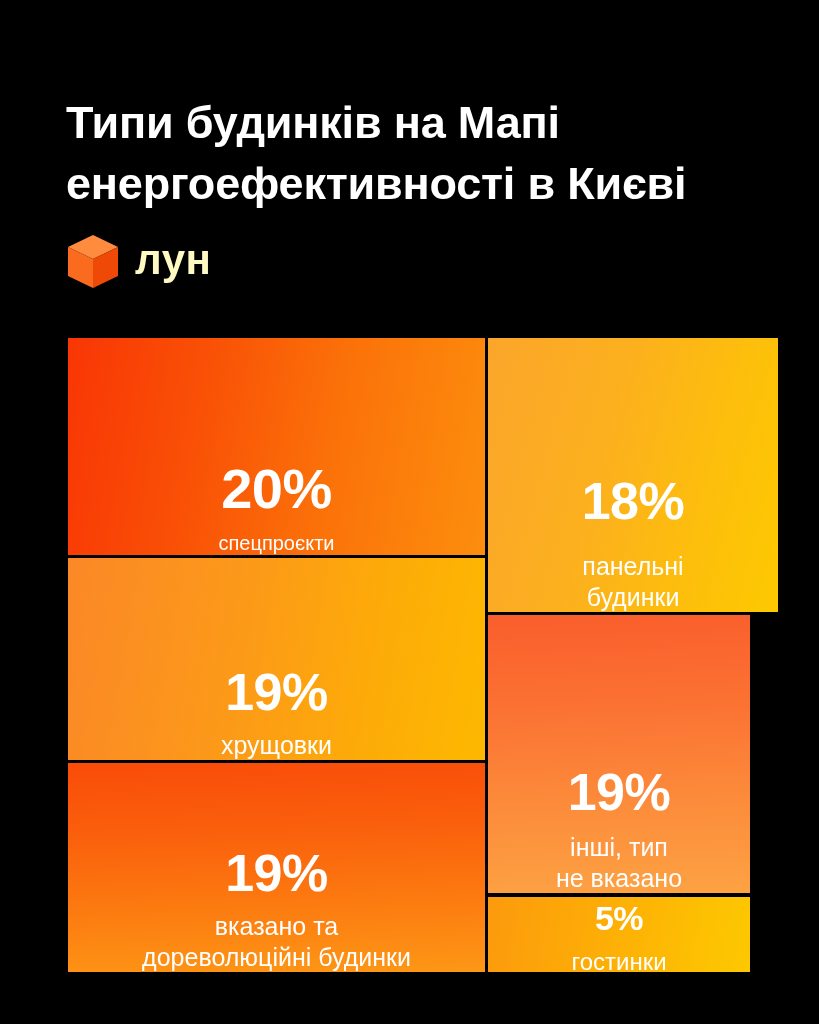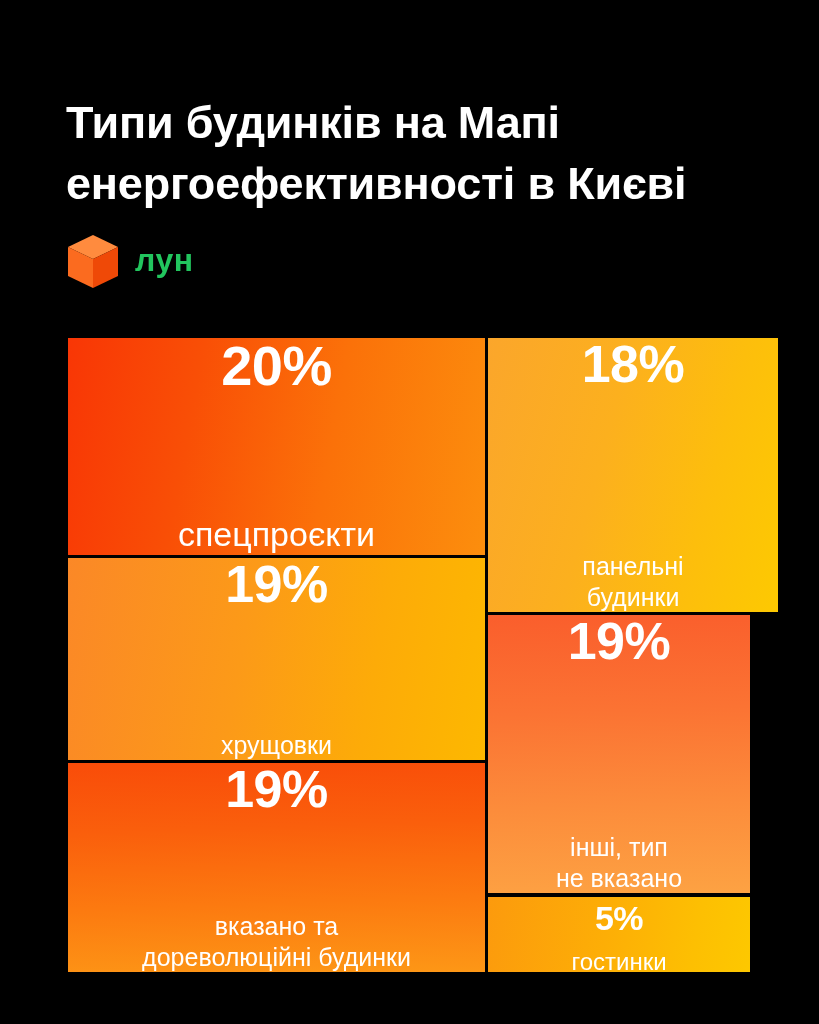--- a/index.html
+++ b/index.html
@@ -43,43 +43,43 @@
     gap: 15px;
   }
 
   .logo-cube {
     width: 54px;
     height: 56px;
     display: block;
   }
 
   .logo-text {
-    color: #22c55e;
-    font-size: 32px;
+    color: #fef9c3;
+    font-size: 42px;
     font-weight: 700;
     letter-spacing: 0.5px;
     line-height: 1;
     padding-bottom: 4px;
   }
 
   
   .grid {
     position: absolute;
     left: 68px;
     top: 338px;
     width: 682px;
     height: 634px;
   }
 
   .tile {
     position: absolute;
     display: flex;
     flex-direction: column;
     align-items: center;
-    justify-content: space-between;
+    justify-content: flex-end;
     overflow: hidden;
   }
 
   .tile .pct {
     color: #ffffff;
     font-weight: 700;
     line-height: 1;
     letter-spacing: -0.5px;
     text-align: center;
   }
@@ -92,29 +92,29 @@
     white-space: pre-line;
     margin-top: 12px;
   }
 
   
   #tile-specprojects {
     left: 0; top: 0; width: 417px; height: 217px;
     background: linear-gradient(100deg, #F93605 0%, #F94F06 30%, #FB7109 62%, #FC8E0D 100%);
   }
   #tile-specprojects .pct { font-size: 56px; }
-  #tile-specprojects .lbl { font-size: 34px; margin-top: 14px; }
+  #tile-specprojects .lbl { font-size: 20px; margin-top: 14px; }
 
   
   #tile-panel {
     left: 420px; top: 0; width: 290px; height: 274px;
     background: linear-gradient(105deg, #FBA62B 0%, #FCB01E 40%, #FDBE0C 72%, #FDC901 100%);
   }
   #tile-panel .pct { font-size: 52px; }
-  #tile-panel .lbl { font-size: 25px; margin-top: 2px; }
+  #tile-panel .lbl { font-size: 25px; margin-top: 24px; }
 
   
   #tile-khrushchovky {
     left: 0; top: 220px; width: 417px; height: 202px;
     background: linear-gradient(100deg, #FB8827 0%, #FC9A18 42%, #FDAB08 72%, #FDB800 100%);
   }
   #tile-khrushchovky .pct { font-size: 52px; }
   #tile-khrushchovky .lbl { font-size: 25px; }
 
   

